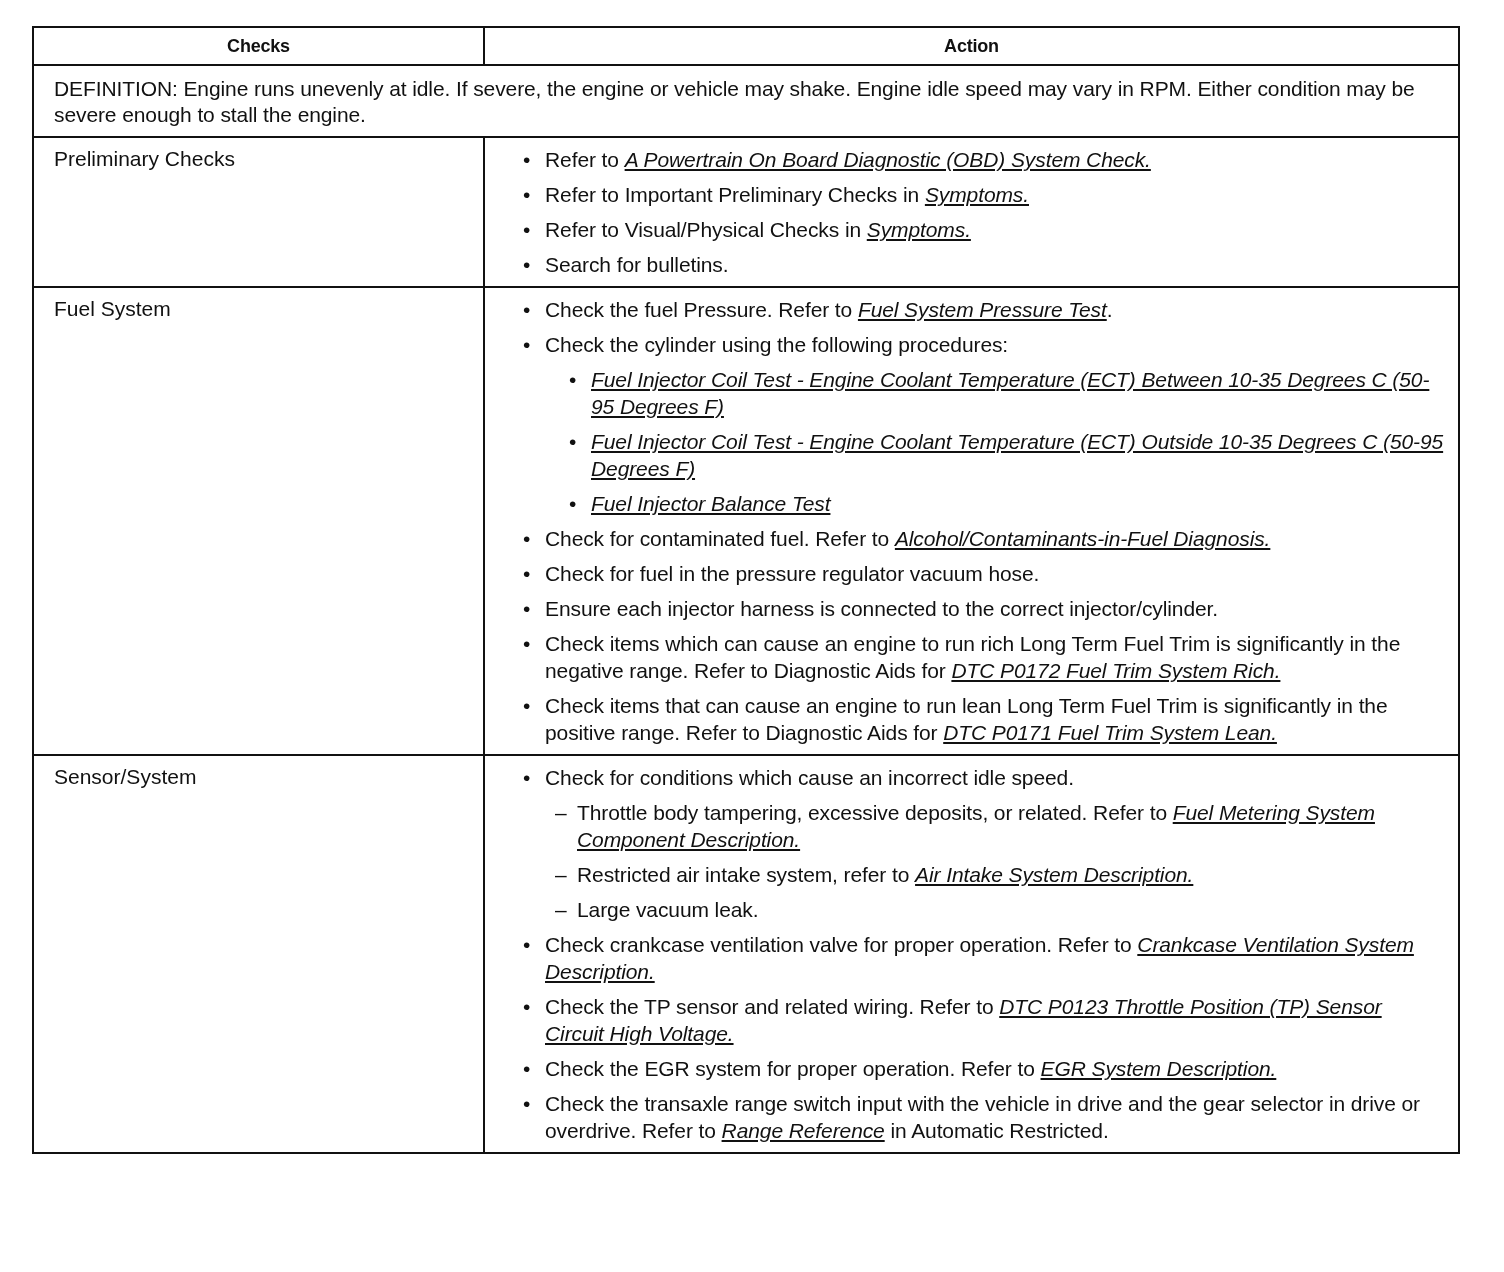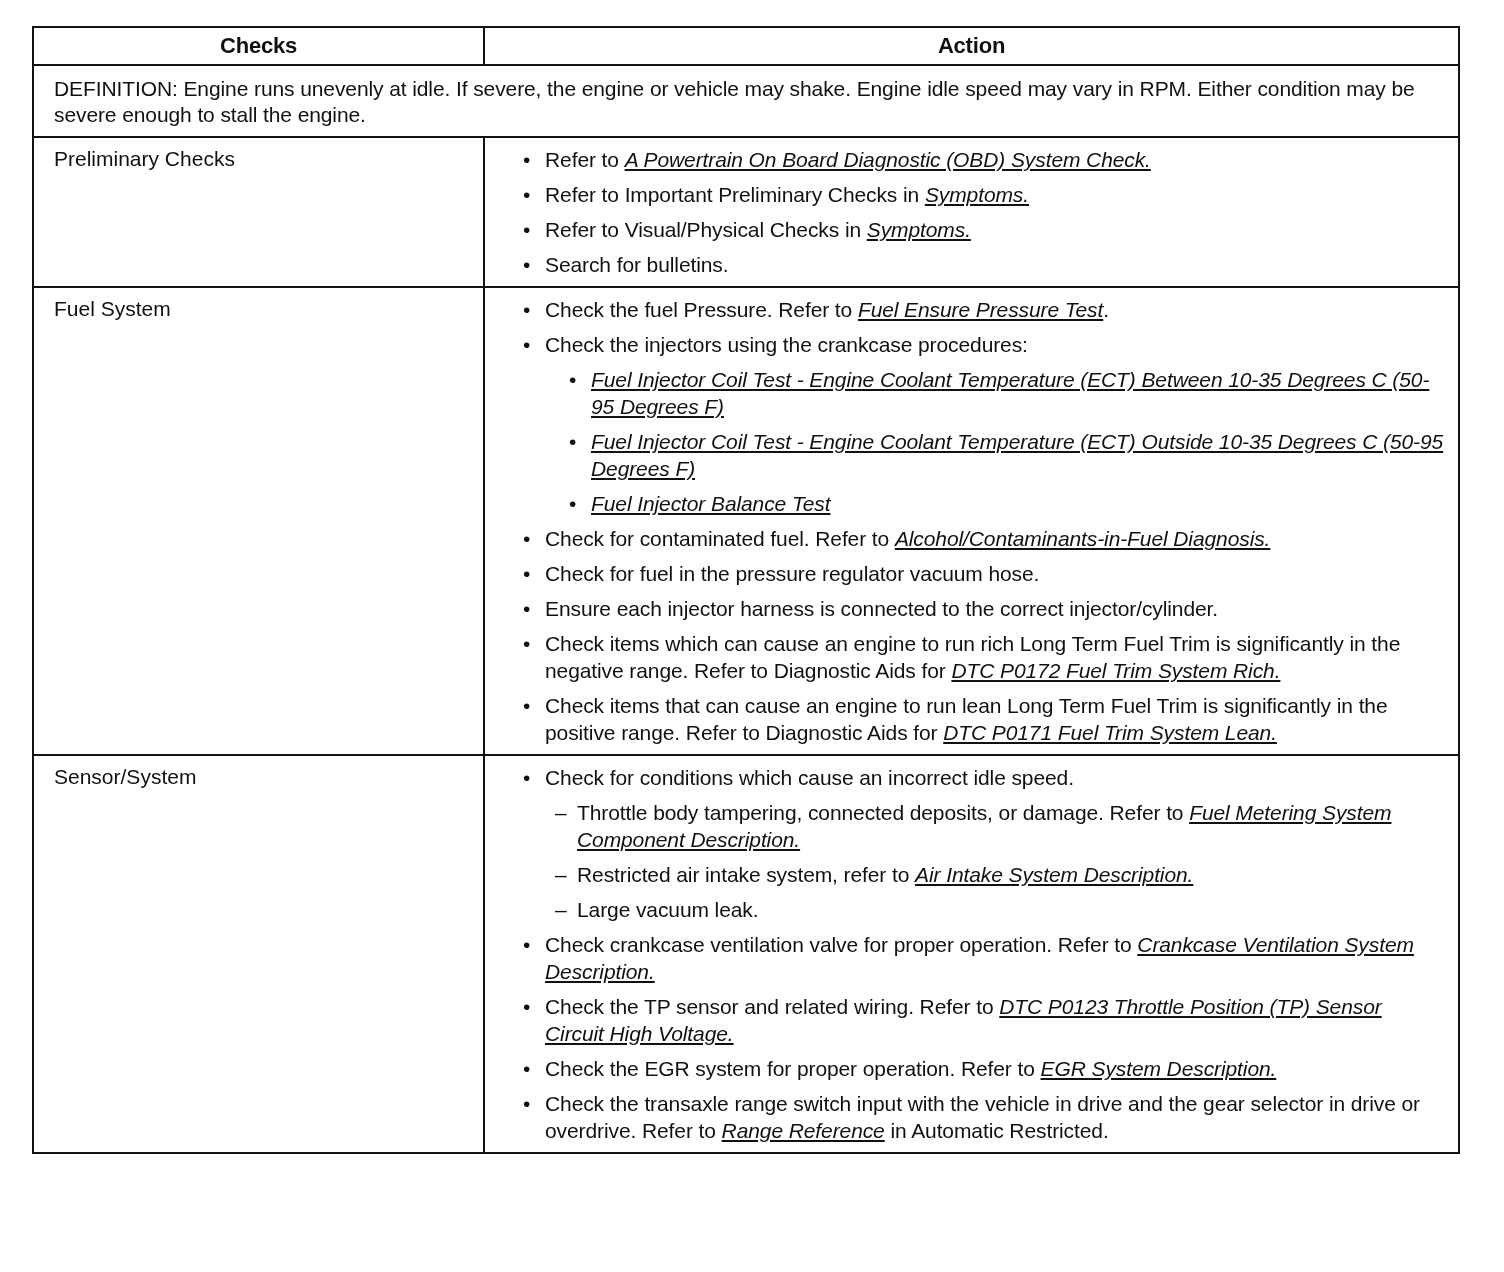--- a/index.html
+++ b/index.html
@@ -25,21 +25,21 @@
     }
     .doc-table td, .doc-table th {
       border: 2px solid #111;
       vertical-align: top;
       padding: 0;
     }
     .col-checks { width: 451px; }
     .col-action { width: auto; }
     .doc-table th {
       font-weight: bold;
-      font-size: 22px;
+      font-size: 18px;
       height: 36px;
       text-align: center;
       vertical-align: middle;
       letter-spacing: -0.2px;
     }
     .definition-cell {
       font-size: 21px;
       line-height: 26px;
       padding: 10px 12px 8px 20px !important;
       letter-spacing: -0.1px;
@@ -113,39 +113,39 @@
             <li class="b-item"><span class="marker">•</span><span>Refer to Important Preliminary Checks in </span><span class="it">Symptoms.</span></li>
             <li class="b-item"><span class="marker">•</span><span>Refer to Visual/Physical Checks in </span><span class="it">Symptoms.</span></li>
             <li class="b-item"><span class="marker">•</span><span>Search for bulletins.</span></li>
           </ul>
         </td>
       </tr>
       <tr>
         <td class="check-name">Fuel System</td>
         <td class="action-cell">
           <ul class="bullets">
-            <li class="b-item"><span class="marker">•</span><span>Check the fuel Pressure. Refer to </span><span class="it">Fuel Ensure Pressure Test</span><span>.</span></li>
-            <li class="b-item"><span class="marker">•</span><span>Check the injectors using the crankcase procedures:</span></li>
+            <li class="b-item"><span class="marker">•</span><span>Check the fuel Pressure. Refer to </span><span class="it">Fuel System Pressure Test</span><span>.</span></li>
+            <li class="b-item"><span class="marker">•</span><span>Check the cylinder using the following procedures:</span></li>
             <li class="b-item sub"><span class="marker">•</span><span class="it">Fuel Injector Coil Test - Engine Coolant Temperature (ECT) Between 10-35 Degrees C (50-95 Degrees F)</span></li>
             <li class="b-item sub"><span class="marker">•</span><span class="it">Fuel Injector Coil Test - Engine Coolant Temperature (ECT) Outside 10-35 Degrees C (50-95 Degrees F)</span></li>
             <li class="b-item sub"><span class="marker">•</span><span class="it">Fuel Injector Balance Test</span></li>
             <li class="b-item"><span class="marker">•</span><span>Check for contaminated fuel. Refer to </span><span class="it">Alcohol/Contaminants-in-Fuel Diagnosis.</span></li>
             <li class="b-item"><span class="marker">•</span><span>Check for fuel in the pressure regulator vacuum hose.</span></li>
             <li class="b-item"><span class="marker">•</span><span>Ensure each injector harness is connected to the correct injector/cylinder.</span></li>
             <li class="b-item"><span class="marker">•</span><span>Check items which can cause an engine to run rich Long Term Fuel Trim is significantly in the negative range. Refer to Diagnostic Aids for </span><span class="it">DTC P0172 Fuel Trim System Rich.</span></li>
             <li class="b-item"><span class="marker">•</span><span>Check items that can cause an engine to run lean Long Term Fuel Trim is significantly in the positive range. Refer to Diagnostic Aids for </span><span class="it">DTC P0171 Fuel Trim System Lean.</span></li>
           </ul>
         </td>
       </tr>
       <tr>
         <td class="check-name">Sensor/System</td>
         <td class="action-cell">
           <ul class="bullets">
             <li class="b-item"><span class="marker">•</span><span>Check for conditions which cause an incorrect idle speed.</span></li>
-            <li class="b-item dash"><span class="marker">–</span><span>Throttle body tampering, connected deposits, or damage. Refer to </span><span class="it">Fuel Metering System Component Description.</span></li>
+            <li class="b-item dash"><span class="marker">–</span><span>Throttle body tampering, excessive deposits, or related. Refer to </span><span class="it">Fuel Metering System Component Description.</span></li>
             <li class="b-item dash"><span class="marker">–</span><span>Restricted air intake system, refer to </span><span class="it">Air Intake System Description.</span></li>
             <li class="b-item dash"><span class="marker">–</span><span>Large vacuum leak.</span></li>
             <li class="b-item"><span class="marker">•</span><span>Check crankcase ventilation valve for proper operation. Refer to </span><span class="it">Crankcase Ventilation System Description.</span></li>
             <li class="b-item"><span class="marker">•</span><span>Check the TP sensor and related wiring. Refer to </span><span class="it">DTC P0123 Throttle Position (TP) Sensor Circuit High Voltage.</span></li>
             <li class="b-item"><span class="marker">•</span><span>Check the EGR system for proper operation. Refer to </span><span class="it">EGR System Description.</span></li>
             <li class="b-item"><span class="marker">•</span><span>Check the transaxle range switch input with the vehicle in drive and the gear selector in drive or overdrive. Refer to </span><span class="it">Range Reference</span><span> in Automatic Restricted.</span></li>
           </ul>
         </td>
       </tr>
     </tbody>

